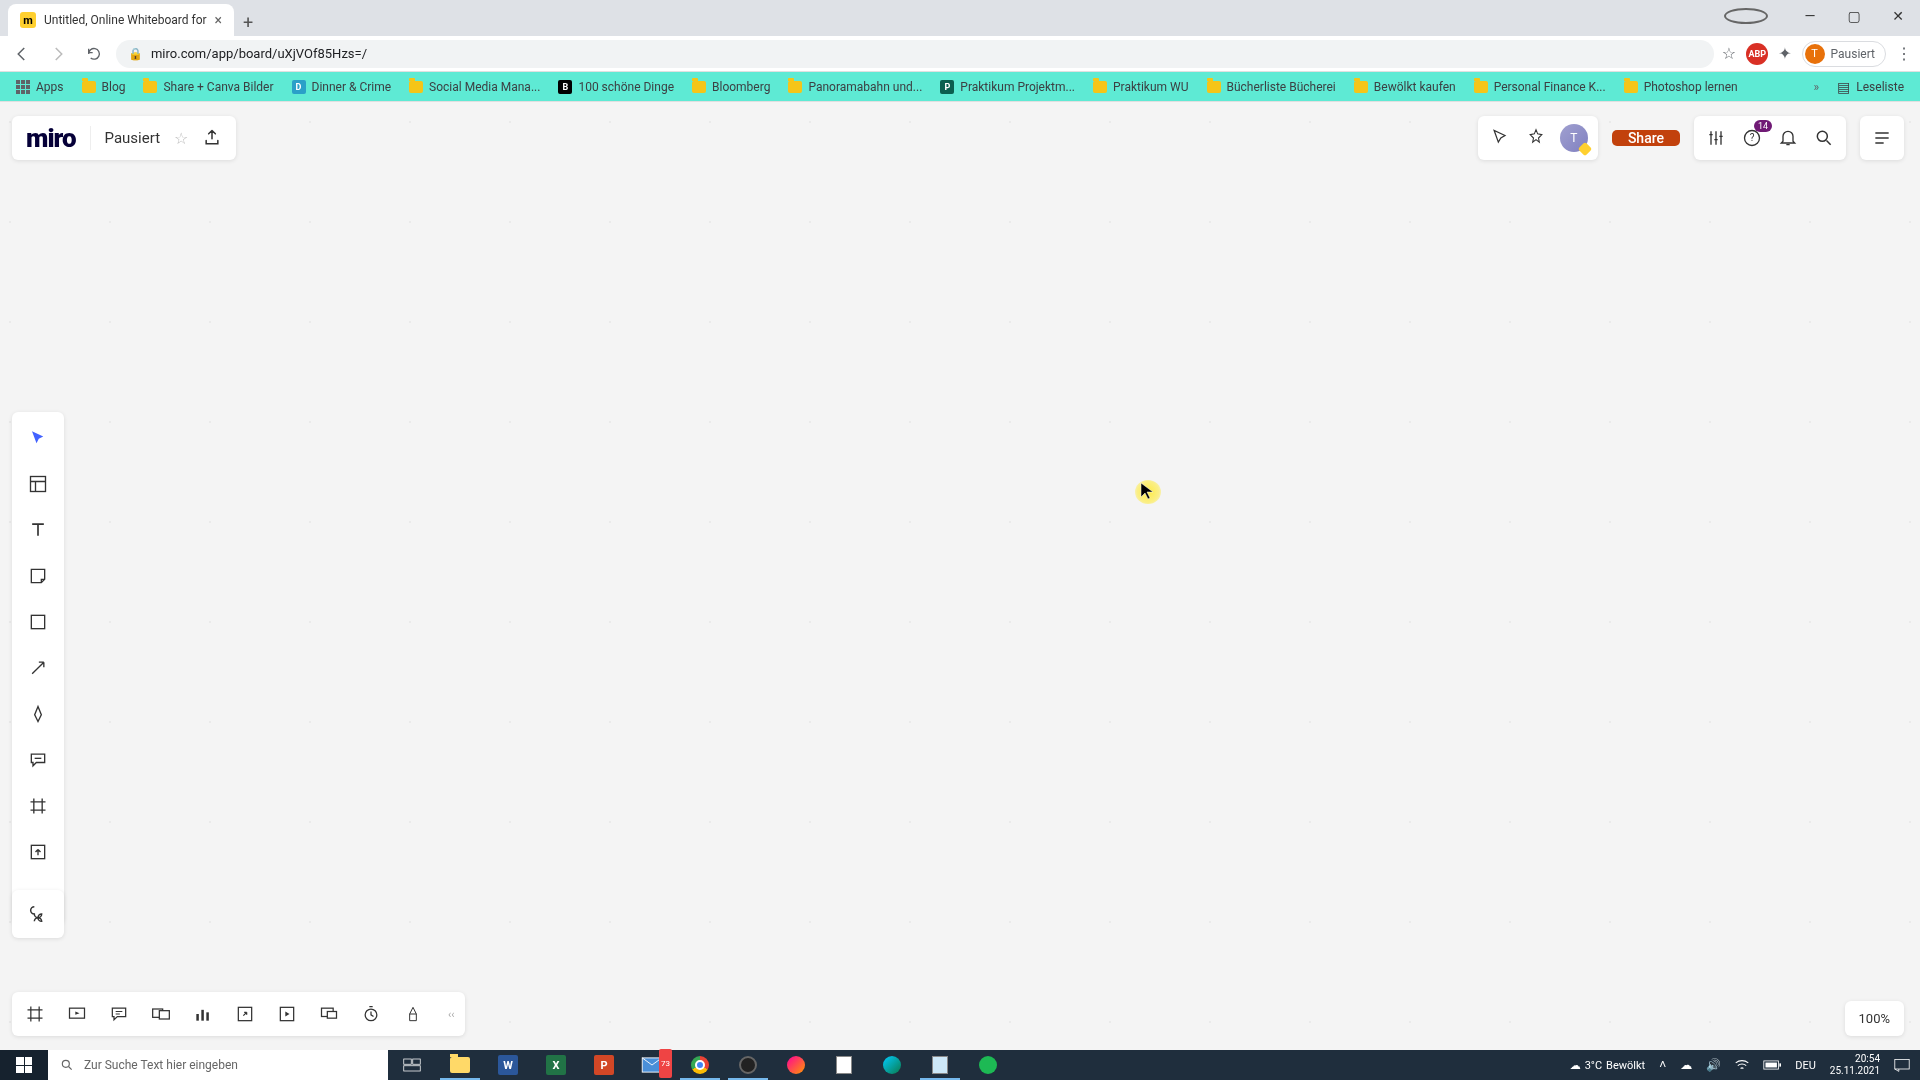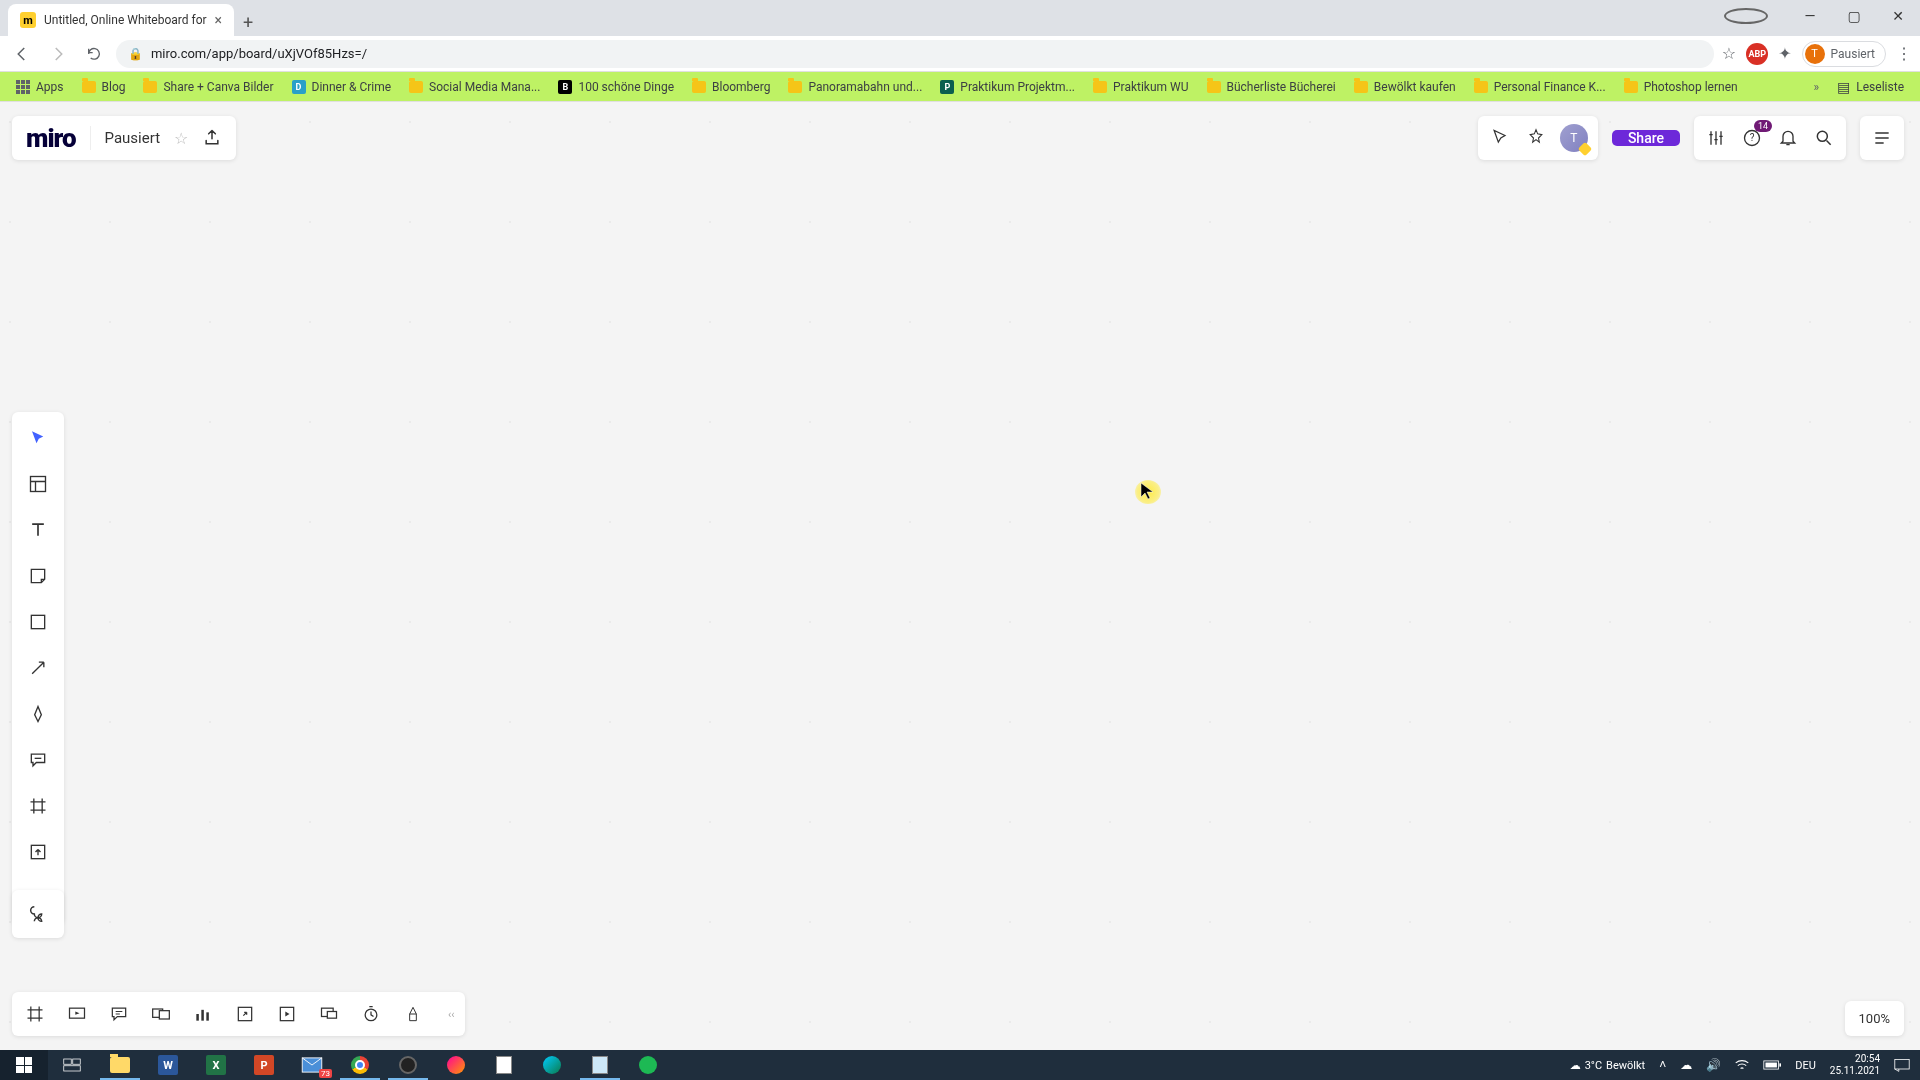--- a/index.html
+++ b/index.html
@@ -19,42 +19,42 @@
 .addr-bar { height: 36px; background: #fff; display: flex; align-items: center; padding: 0 8px; gap: 8px; border-bottom: 1px solid #e0e0e0; }
 .nav-btn { width: 28px; height: 28px; display: flex; align-items: center; justify-content: center; color: #5f6368; cursor: pointer; }
 .nav-btn.disabled { color: #bbb; }
 .url-field { flex: 1; display: flex; align-items: center; background: #f1f3f4; border-radius: 14px; height: 28px; padding: 0 12px; gap: 8px; font-size: 13px; color: #202124; }
 .lock-icon { color: #5f6368; font-size: 12px; }
 .addr-right { display: flex; align-items: center; gap: 10px; }
 .ext-badge { width: 22px; height: 22px; border-radius: 50%; display: flex; align-items: center; justify-content: center; font-size: 9px; font-weight: bold; color: #fff; }
 .profile-chip { display: flex; align-items: center; gap: 6px; border: 1px solid #dadce0; border-radius: 14px; padding: 2px 10px 2px 2px; font-size: 12px; color: #5f6368; }
 .profile-chip .avatar { width: 20px; height: 20px; border-radius: 50%; background: #e8710a; color: #fff; display: flex; align-items: center; justify-content: center; font-size: 11px; }
 
-.bookmarks { height: 30px; background: #bef264; display: flex; align-items: center; padding: 0 10px; gap: 6px; border-bottom: 1px solid #e0e0e0; font-size: 12px; }
+.bookmarks { height: 30px; background: #5eead4; display: flex; align-items: center; padding: 0 10px; gap: 6px; border-bottom: 1px solid #e0e0e0; font-size: 12px; }
 .bm { display: flex; align-items: center; gap: 6px; color: #3c4043; padding: 4px 6px; cursor: pointer; white-space: nowrap; }
 .bm-folder { width: 14px; height: 12px; background: #f5c518; border-radius: 2px; position: relative; }
 .bm-folder::before { content: ''; position: absolute; top: -3px; left: 0; width: 6px; height: 3px; background: #f5c518; border-radius: 1px 1px 0 0; }
 .bm-icon-sq { width: 14px; height: 14px; border-radius: 2px; display:flex; align-items:center; justify-content:center; font-size:9px; font-weight:bold; color:#fff; }
 .apps-grid { width: 14px; height: 14px; display: grid; grid-template-columns: repeat(3,1fr); grid-template-rows: repeat(3,1fr); gap: 1px; }
 .apps-grid span { background: #5f6368; }
 .bm-spacer { flex: 1; }
 .bm-chevron { color: #5f6368; padding: 0 6px; }
 
 
 .app-area { position: absolute; top: 102px; left: 0; right: 0; bottom: 30px; background: #f4f4f4; }
 .dot-grid { position: absolute; inset: 0; background-image: radial-gradient(circle, rgba(0,0,0,0.04) 1px, transparent 1px); background-size: 100px 100px; background-position: 60px 70px; }
 
 .top-left-panel { position: absolute; top: 14px; left: 12px; display: flex; align-items: center; gap: 14px; background: #fff; border-radius: 6px; padding: 8px 14px; box-shadow: 0 1px 4px rgba(0,0,0,0.1); height: 44px; }
 .miro-logo { font-weight: 900; font-size: 26px; letter-spacing: -1px; color: #050038; }
 .board-title { font-size: 15px; color: #333; }
 .star-icon { color: #bbb; font-size: 16px; }
 
 .top-right-panel { position: absolute; top: 14px; right: 16px; display: flex; align-items: center; gap: 14px; }
 .tr-group { display: flex; align-items: center; gap: 12px; background: #fff; border-radius: 6px; padding: 6px 10px; box-shadow: 0 1px 4px rgba(0,0,0,0.1); height: 44px; }
-.share-btn { background: #6d28d9; color: #fff; border-radius: 5px; padding: 0 16px; font-size: 14px; font-weight: 500; cursor: pointer; }
+.share-btn { background: #c2410c; color: #fff; border-radius: 5px; padding: 0 16px; font-size: 14px; font-weight: 500; cursor: pointer; }
 .user-avatar { width: 28px; height: 28px; border-radius: 50%; background: linear-gradient(135deg,#a0a0d0,#8080c0); display: flex; align-items: center; justify-content: center; color: #fff; font-size: 12px; position: relative; }
 .user-avatar::after { content: ''; position: absolute; bottom: -2px; right: -2px; width: 10px; height: 10px; background: #ffd02f; border-radius: 2px; transform: rotate(45deg); }
 .tr-icon { color: #333; cursor: pointer; display:flex; align-items:center; justify-content:center; width:24px; height:24px; position:relative; }
 .badge-14 { position: absolute; top: -6px; right: -8px; background: #701a75; color: #fff; font-size: 9px; border-radius: 8px; padding: 1px 4px; }
 .hamburger-panel { background: #fff; border-radius: 6px; width: 44px; height: 44px; display: flex; align-items: center; justify-content: center; box-shadow: 0 1px 4px rgba(0,0,0,0.1); cursor: pointer; }
 
 .left-toolbar { position: absolute; left: 12px; top: 310px; background: #fff; border-radius: 6px; box-shadow: 0 1px 4px rgba(0,0,0,0.1); width: 52px; display: flex; flex-direction: column; align-items: center; padding: 10px 0; gap: 14px; }
 .left-toolbar .tool { width: 32px; height: 32px; display: flex; align-items: center; justify-content: center; cursor: pointer; color: #050038; }
 .left-toolbar-2 { position: absolute; left: 12px; top: 788px; background: #fff; border-radius: 6px; box-shadow: 0 1px 4px rgba(0,0,0,0.1); width: 52px; height: 48px; display:flex; align-items:center; justify-content:center; }
 
@@ -416,20 +416,27 @@
 
 <div class="taskbar">
   <div class="start-btn">
     <div class="win-logo">
         <span></span>
         <span></span>
         <span></span>
         <span></span>
       </div>
   </div>
+  <div class="search-box">
+    <svg width="14" height="14" viewBox="0 0 24 24">
+        <circle cx="10" cy="10" r="6" stroke="#666" stroke-width="2" fill="none"></circle>
+        <path d="M15 15l5 5" stroke="#666" stroke-width="2"></path>
+      </svg>
+    <span>Zur Suche Text hier eingeben</span>
+  </div>
   <div class="task-icons">
     <div class="ti">
         <svg width="18" height="14" viewBox="0 0 24 18">
           <rect x="1" y="1" width="10" height="7" stroke="#fff" fill="none"></rect>
           <rect x="13" y="1" width="10" height="7" stroke="#fff" fill="none"></rect>
           <rect x="1" y="10" width="22" height="7" stroke="#fff" fill="none"></rect>
         </svg>
       </div>
     <div class="ti active">
         <div style="width:20px;height:16px;background:#ffd968;border-radius:2px;position:relative">
@@ -443,21 +450,21 @@
         <div style="width:20px;height:20px;background:#217346;color:#fff;font-size:11px;font-weight:bold;display:flex;align-items:center;justify-content:center;border-radius:2px">X</div>
       </div>
     <div class="ti">
         <div style="width:20px;height:20px;background:#d24726;color:#fff;font-size:11px;font-weight:bold;display:flex;align-items:center;justify-content:center;border-radius:2px">P</div>
       </div>
     <div class="ti" style="position:relative">
         <svg width="22" height="16" viewBox="0 0 24 18">
           <rect x="1" y="1" width="22" height="16" stroke="#fff" fill="#4a8fd8"></rect>
           <path d="M1 1l11 8 11-8" stroke="#fff" fill="none"></path>
         </svg>
-        <span style="position:absolute;bottom:2px;right:4px;background:#ef4444;font-size:8px;padding:0 2px;border-radius:2px">73</span>
+        <span style="position:absolute;bottom:2px;right:4px;background:#ef4444;font-size:8px;padding:10px 2px;border-radius:2px">73</span>
       </div>
     <div class="ti active">
         <div style="width:18px;height:18px;border-radius:50%;background:conic-gradient(#ea4335 0 120deg,#fbbc05 120deg 240deg,#34a853 240deg);position:relative">
           <div style="position:absolute;inset:4px;background:#4285f4;border-radius:50%;border:2px solid #fff"></div>
         </div>
       </div>
     <div class="ti active">
         <div style="width:18px;height:18px;border-radius:50%;background:#222;border:2px solid #666"></div>
       </div>
     <div class="ti">

